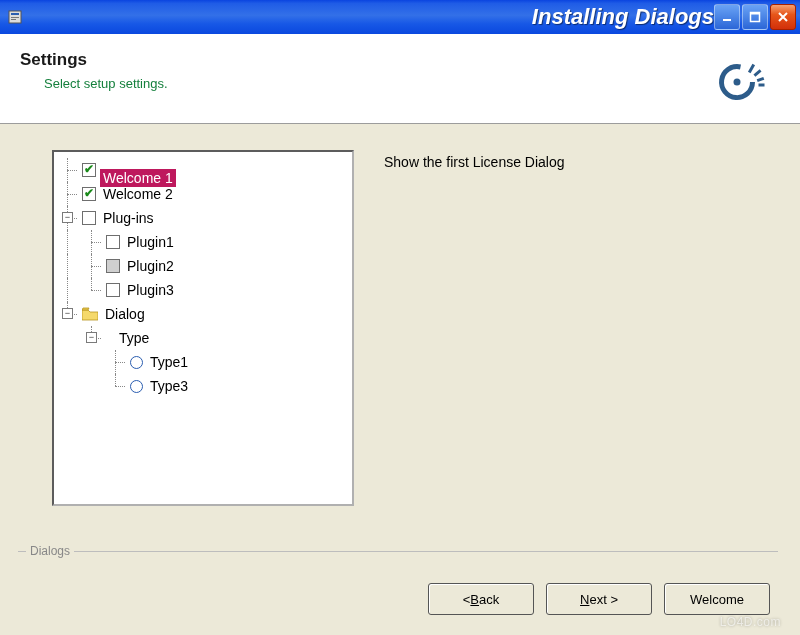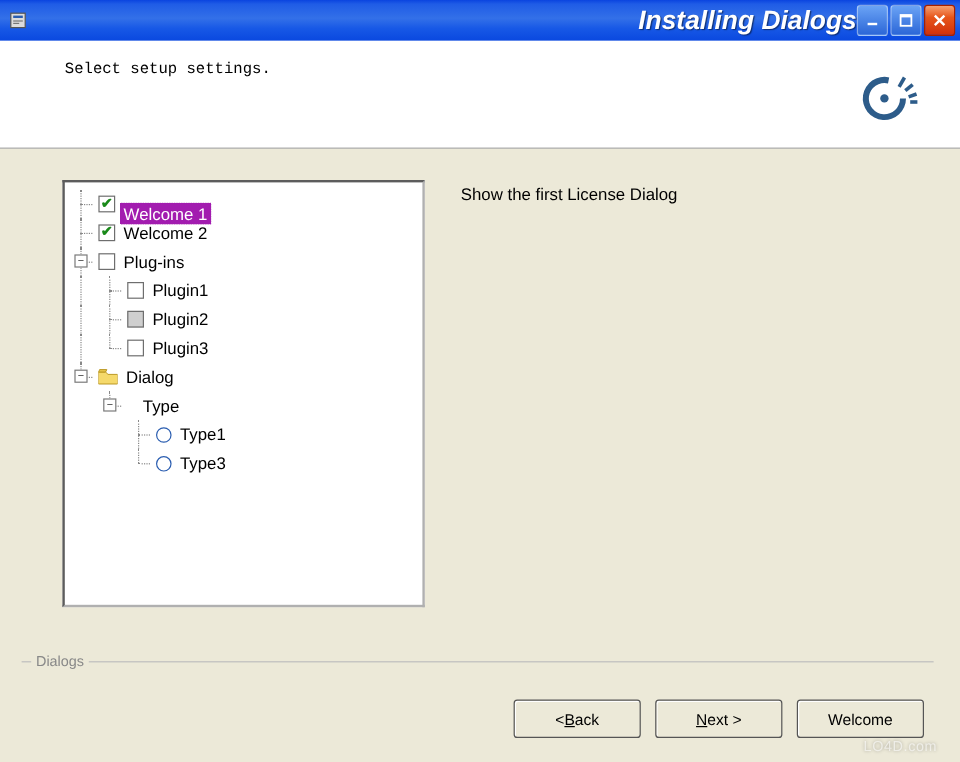--- a/index.html
+++ b/index.html
@@ -66,23 +66,22 @@
   padding: 16px 30px 10px 20px;
 }
 .header-text h2 {
   font-size: 17px;
   font-weight: bold;
   color: #1a1a1a;
   margin-bottom: 6px;
 }
 .header-text p {
   font-size: 13px;
-  color: #000000;
-  margin-left: 34px;
-  font-family: Liberation Mono, monospace;
+  color: #15803d;
+  margin-left: 24px;
 }
 .header-logo { margin-top: 4px; }
 
 
 .content {
   background: #ece9d8;
   height: calc(635px - 34px - 90px);
   position: relative;
   padding: 26px 30px 0 52px;
 }
@@ -183,21 +182,21 @@
   width: 16px; height: 14px;
   display: inline-flex; align-items: center; justify-content: center;
   flex-shrink: 0;
 }
 
 .node-label {
   padding: 1px 3px;
   font-size: 14px;
 }
 .node-label.selected {
-  background: #a21caf;
+  background: #be185d;
   color: #fff;
   outline: 1px dotted #fff;
   margin-top: 16px;
 }
 
 
 .desc {
   font-size: 14px;
   padding-top: 4px;
 }
@@ -284,20 +283,21 @@
     <div class="winbtn close">
       <svg width="12" height="12" viewBox="0 0 12 12">
           <path d="M2 2 L10 10 M10 2 L2 10" stroke="#fff" stroke-width="2"></path>
         </svg>
     </div>
   </div>
 </div>
 
 <div class="header">
   <div class="header-text">
+    <h2>Settings</h2>
     <p>Select setup settings.</p>
   </div>
   <div class="header-logo">
     <svg width="66" height="56" viewBox="0 0 66 56">
       <g fill="#2d5c8a">
         <path d="M33 28 m18 0 a18 18 0 1 1 -14 -17.5 l-1 5 a13 13 0 1 0 10 12.5 z"></path>
         <rect x="46" y="10" width="3" height="9" transform="rotate(30 47.5 14.5)"></rect>
         <rect x="52" y="15" width="3" height="8" transform="rotate(50 53.5 19)"></rect>
         <rect x="55" y="22" width="3" height="7" transform="rotate(70 56.5 25.5)"></rect>
         <rect x="56" y="28" width="3" height="6" transform="rotate(90 57.5 31)"></rect>

